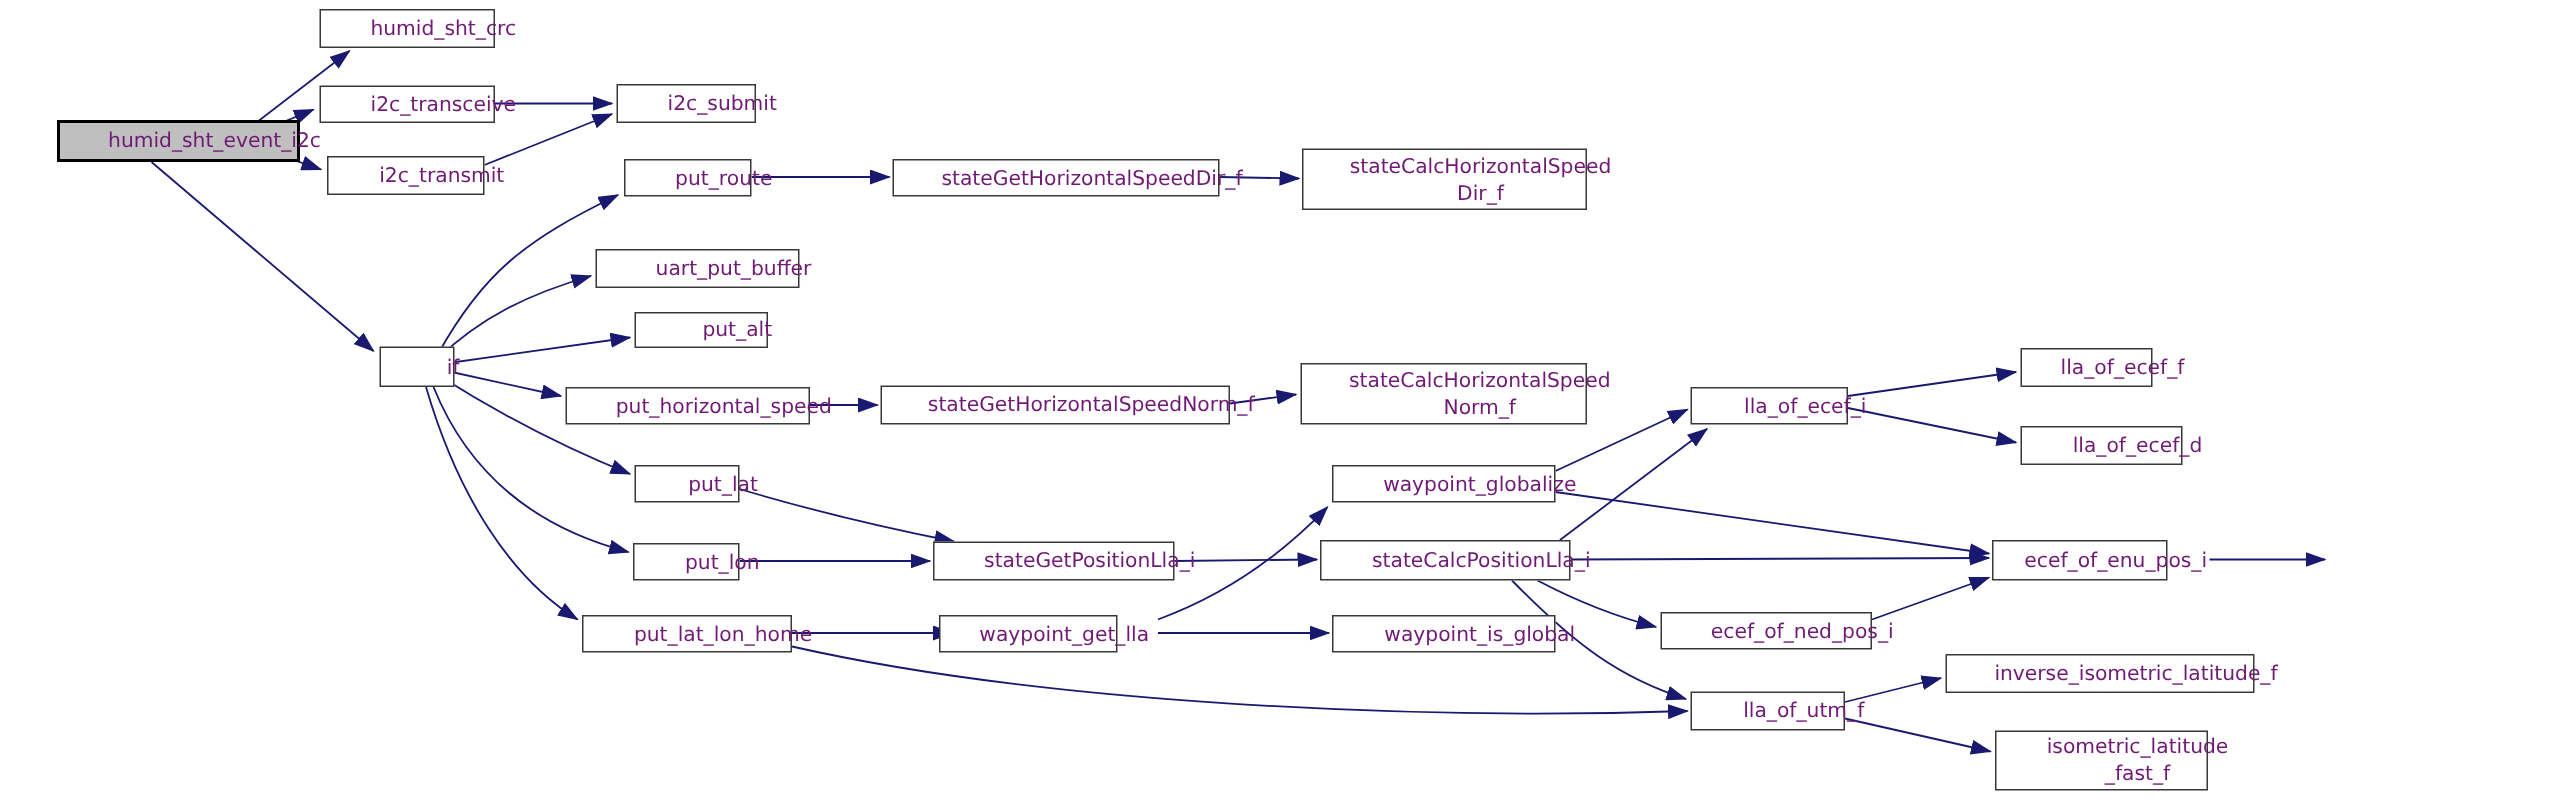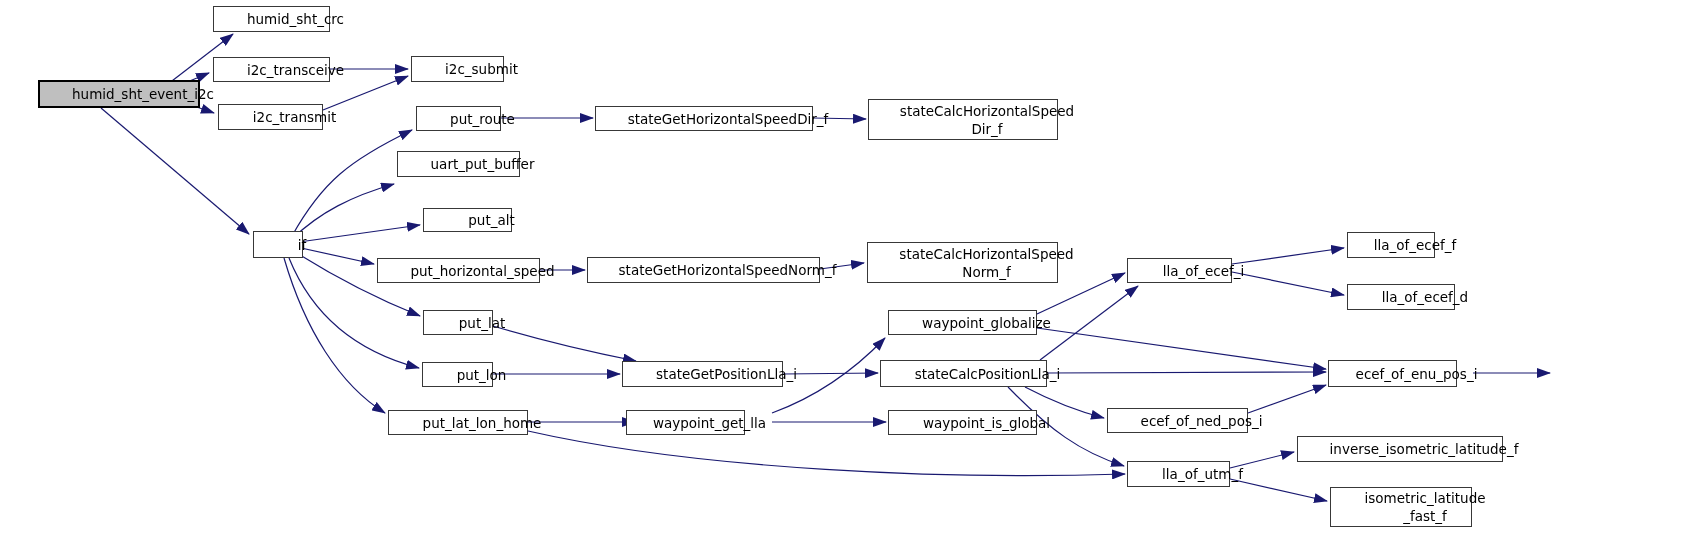--- a/index.html
+++ b/index.html
@@ -11,21 +11,21 @@
     overflow:hidden;
   }
   #edge-layer{position:absolute;left:0;top:0;width:1704px;height:534px;}
   .edge{stroke:#191970;stroke-width:1.2;fill:none;}
   .node{
     position:absolute;
     box-sizing:border-box;
     background:#ffffff;
     border:1.5px solid #383838;
     display:flex;align-items:center;justify-content:center;
-    font-size:13.5px;line-height:18px;color:#000000;
+    font-size:13.5px;line-height:18px;color:#701a75;
     text-align:center;
     cursor:pointer;
     padding-left:48px;
   }
   .node span{white-space:pre-line;}
   .node.root{
     background:#bfbfbf;
     border:2px solid #000000;
     margin-left:32px;
   }
@@ -92,21 +92,21 @@
     </div>
     <div class="node" style="left: 253px; top: 231px; width: 39px; height: 27px;">
       <span>if</span>
     </div>
     <div class="node" style="left: 411px; top: 56px; width: 93px; height: 26px;">
       <span>i2c_submit</span>
     </div>
     <div class="node" style="left: 416px; top: 106px; width: 85px; height: 25px;">
       <span>put_route</span>
     </div>
-    <div class="node" style="left: 397px; top: 151px; width: 123px; height: 26px;">
+    <div class="node" style="left: 397px; top: 166px; width: 136px; height: 26px;">
       <span>uart_put_buffer</span>
     </div>
     <div class="node" style="left: 423px; top: 208px; width: 89px; height: 24px;">
       <span>put_alt</span>
     </div>
     <div class="node" style="left: 377px; top: 258px; width: 163px; height: 25px;">
       <span>put_horizontal_speed</span>
     </div>
     <div class="node" style="left: 423px; top: 310px; width: 70px; height: 25px;">
       <span>put_lat</span>
@@ -154,21 +154,21 @@
     </div>
     <div class="node" style="left: 1127px; top: 461px; width: 103px; height: 26px;">
       <span>lla_of_utm_f</span>
     </div>
     <div class="node" style="left: 1347px; top: 232px; width: 88px; height: 26px;">
       <span>lla_of_ecef_f</span>
     </div>
     <div class="node" style="left: 1347px; top: 284px; width: 108px; height: 26px;">
       <span>lla_of_ecef_d</span>
     </div>
-    <div class="node" style="left: 1328px; top: 360px; width: 129px; height: 27px;">
+    <div class="node" style="left: 1328px; top: 360px; width: 117px; height: 27px;">
       <span>ecef_of_enu_pos_i</span>
     </div>
     <div class="node" style="left: 1297px; top: 436px; width: 206px; height: 26px;">
       <span>inverse_isometric_latitude_f</span>
     </div>
     <div class="node" style="left: 1330px; top: 487px; width: 142px; height: 40px;">
       <span>isometric_latitude
 _fast_f</span>
     </div>
   </div>

